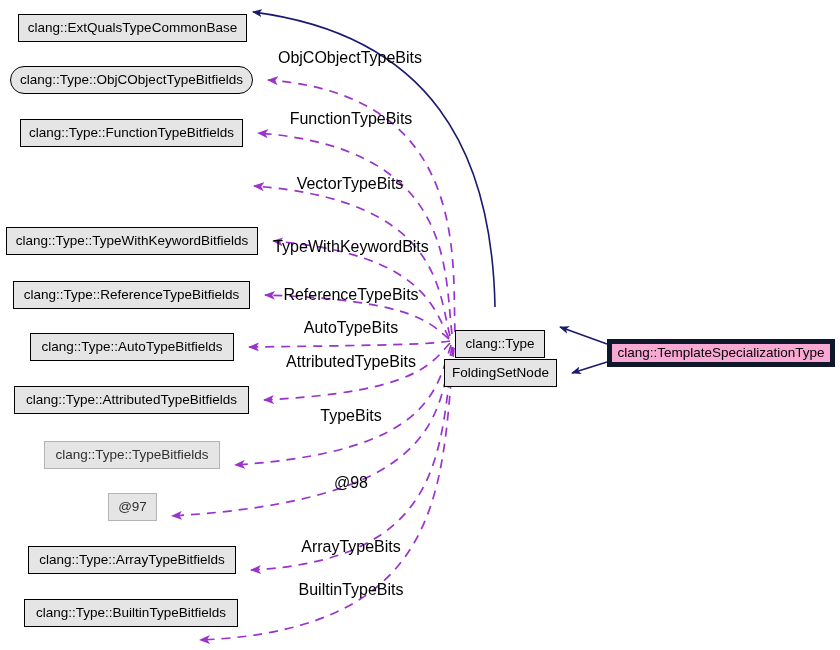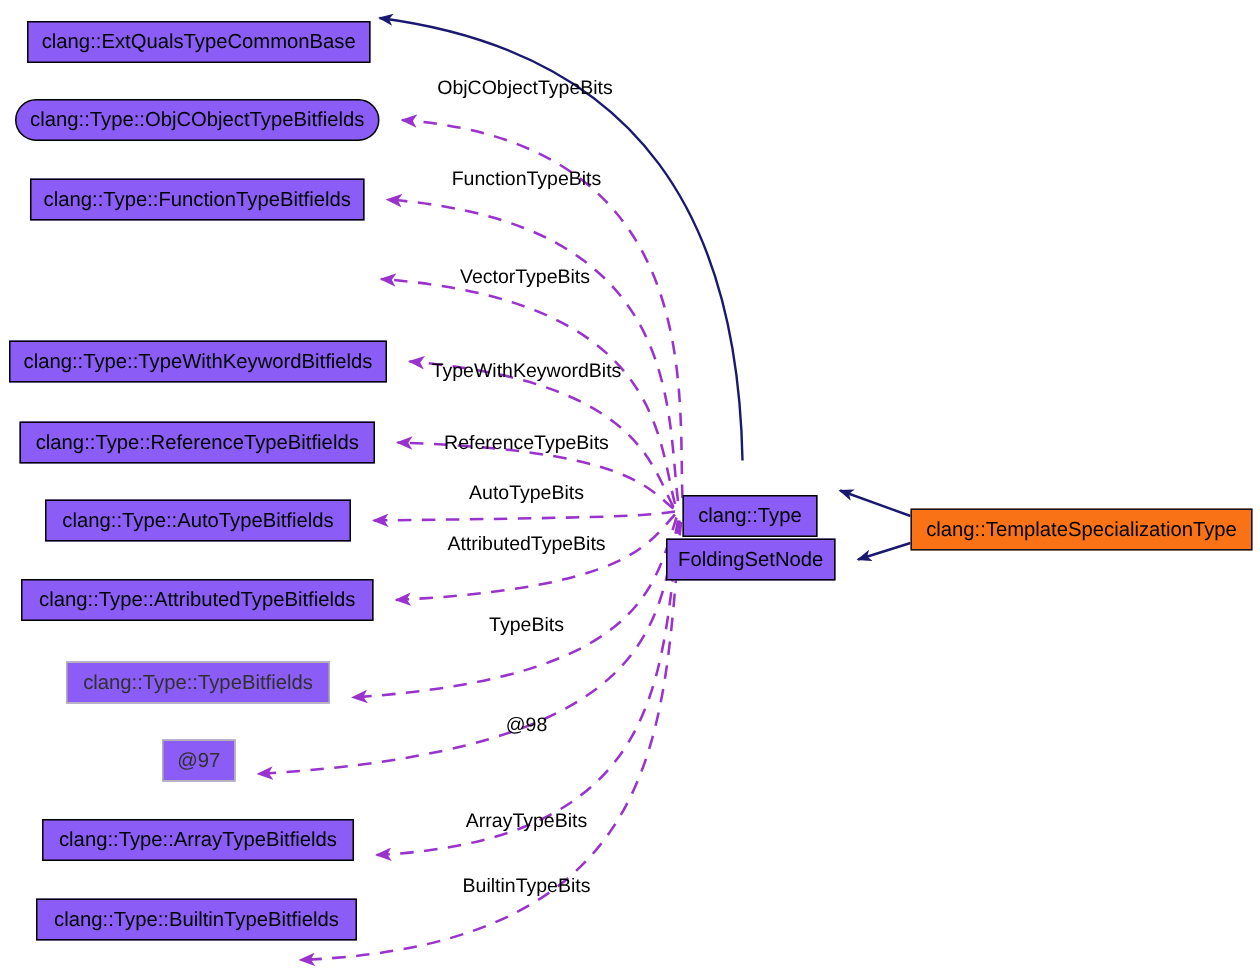--- a/index.html
+++ b/index.html
@@ -16,44 +16,44 @@
   svg#edges{
     position:absolute;left:0;top:0;width:840px;height:650px;
     pointer-events:none;
   }
   .node{
     position:absolute;
     box-sizing:border-box;
     display:flex;
     align-items:center;
     justify-content:center;
-    background:#8b5cf6;
+    background:#e5e5e5;
     border:1px solid #000000;
     font-size:13.5px;
     color:#000000;
     white-space:nowrap;
     line-height:1;
     letter-spacing:0px;
   }
   .node.soft{
     border:1px solid #b3b3b3;
     color:#303030;
     text-align:center;
   }
   .node.current{
-    background:#f97316;
-    border:1px solid #0f172a;
+    background:#f9a8d4;
+    border:5px solid #0f172a;
   }
   .node-label{
     display:block;
     padding:0 6px;
   }
   .edge-label{
     position:absolute;
-    font-size:13px;
+    font-size:16px;
     color:#000000;
     white-space:nowrap;
     line-height:1;
     transform:translate(-50%,-50%);
   }
 </style>
 </head>
 <body>
 
 <div id="diagram">

